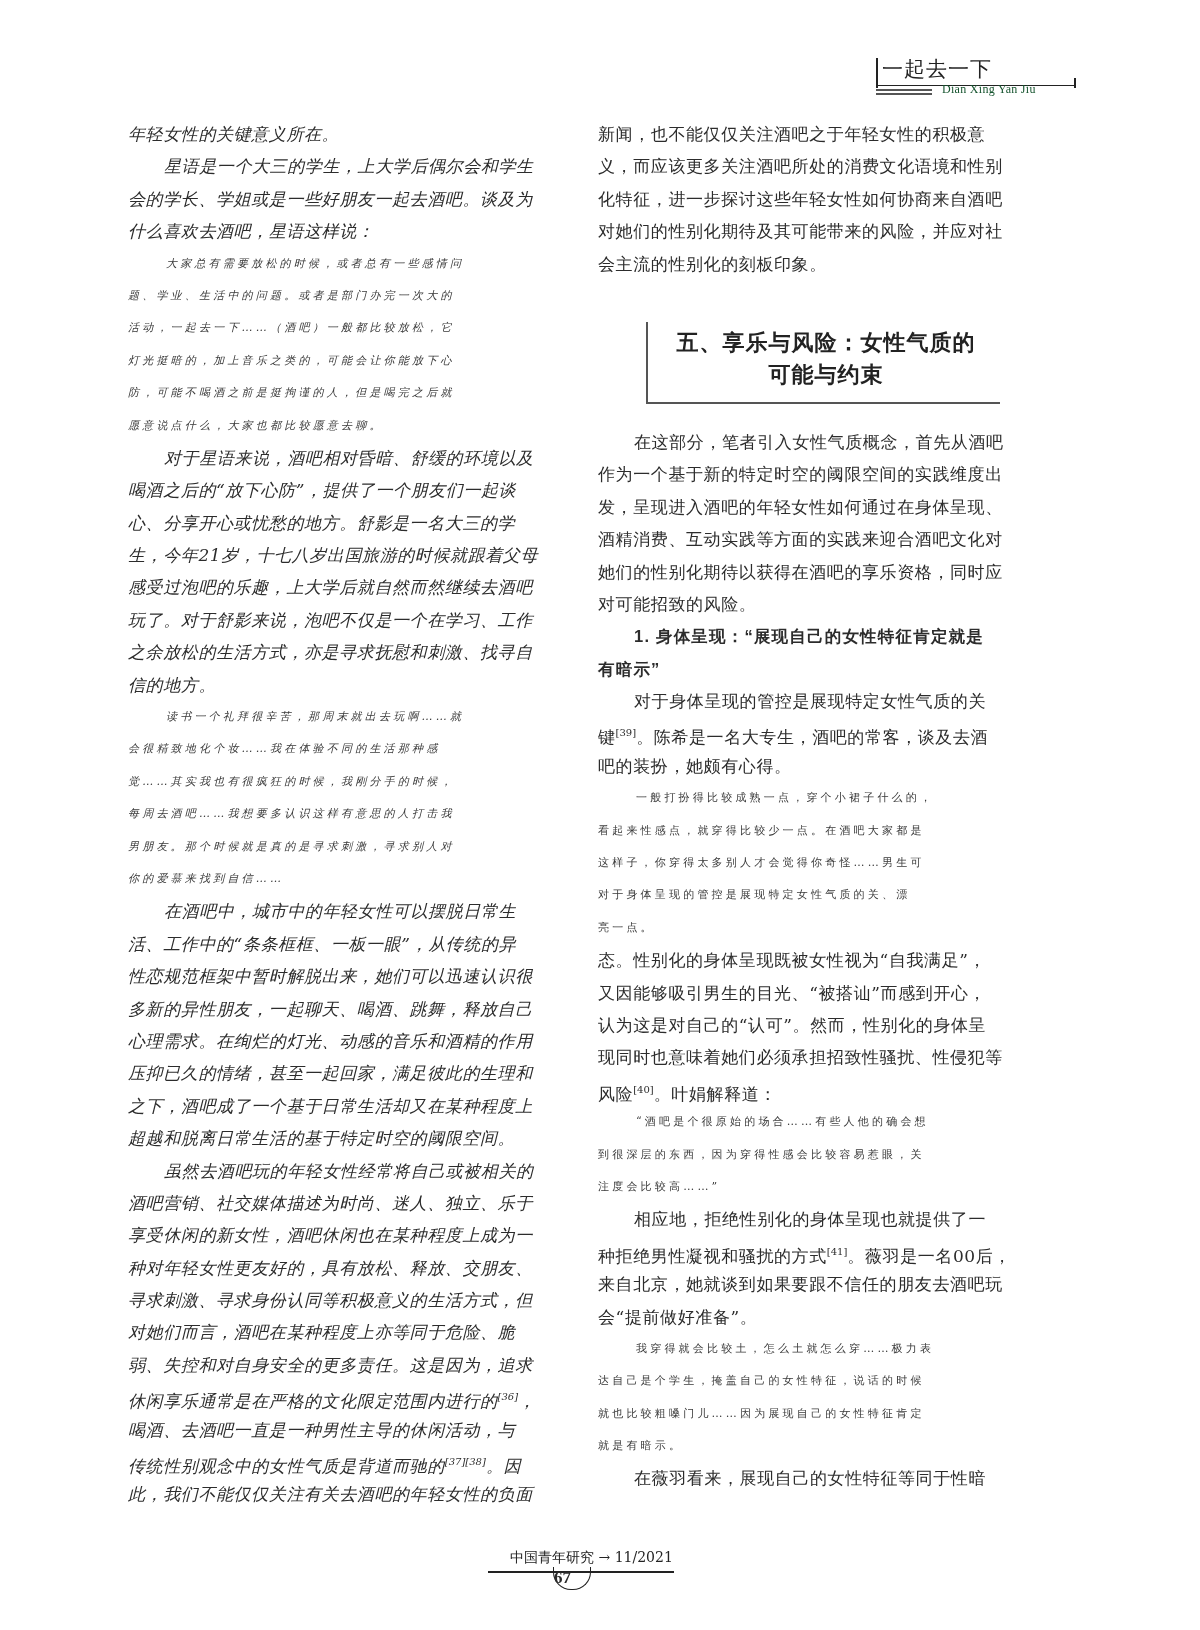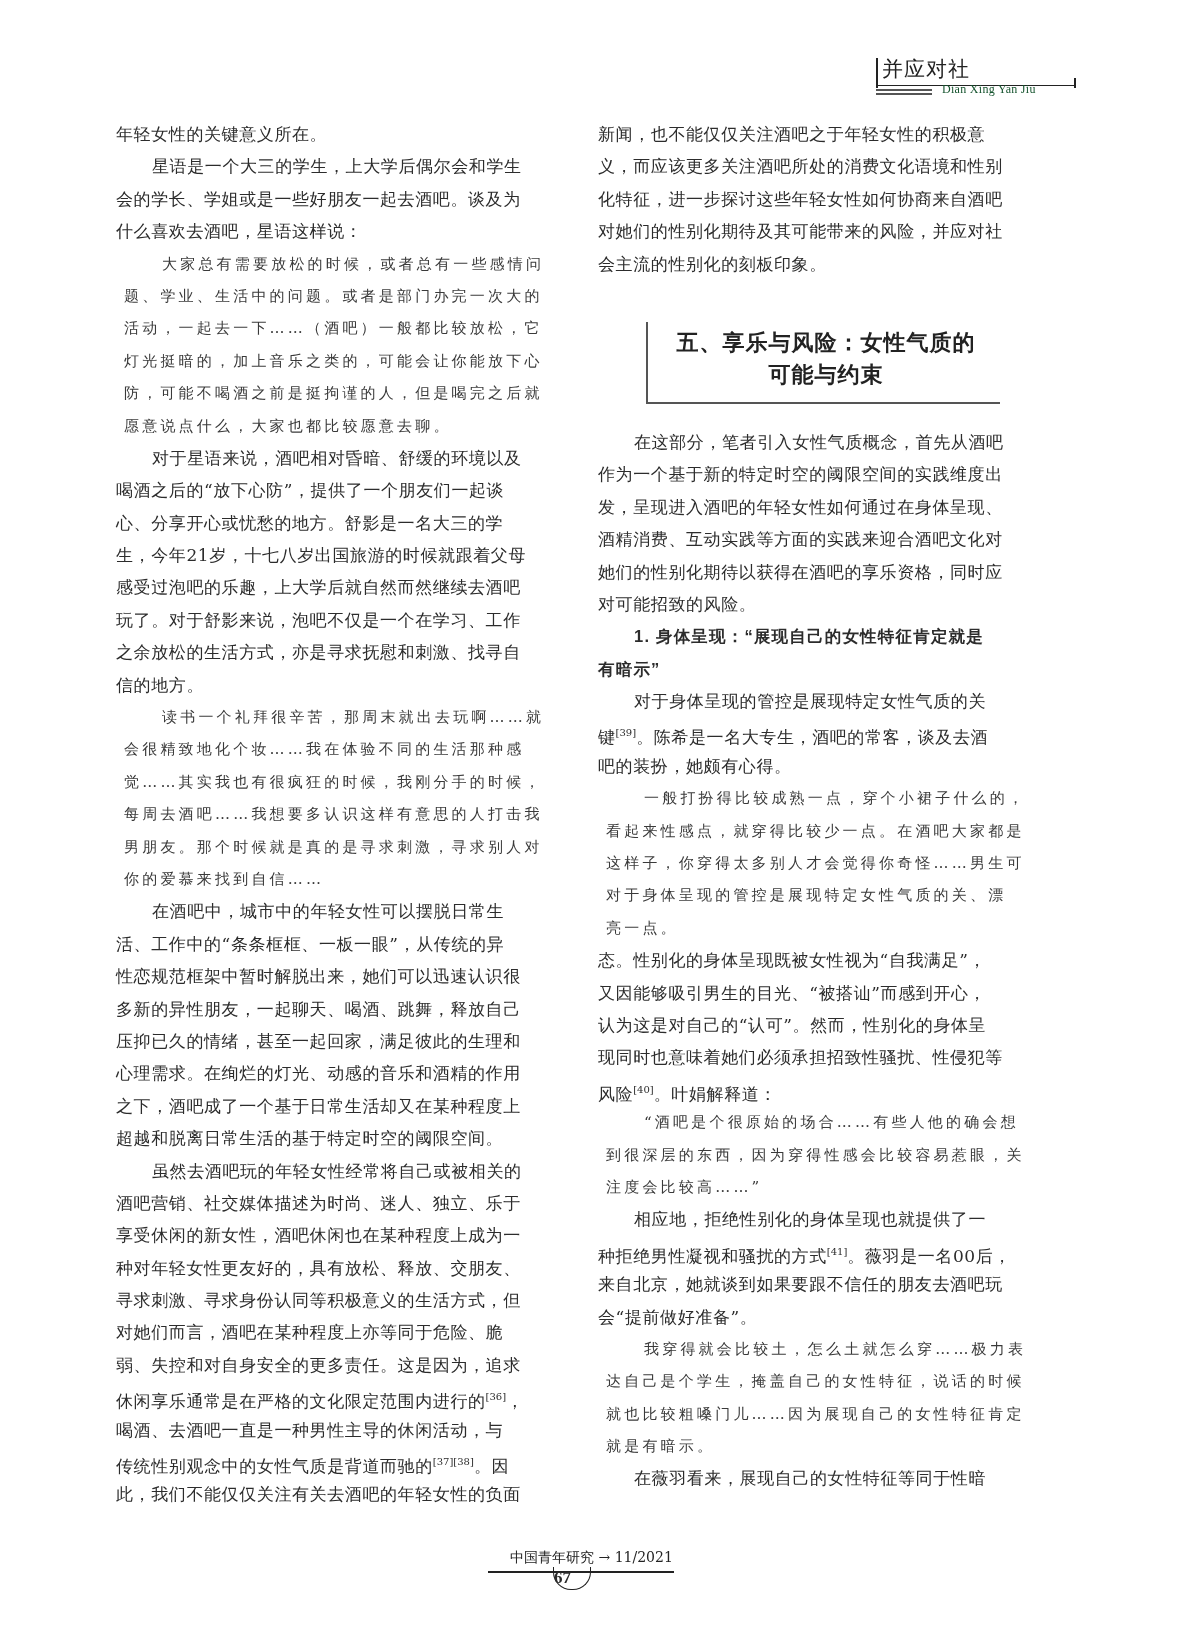--- a/index.html
+++ b/index.html
@@ -19,28 +19,28 @@
   .header .hline { position: absolute; left: 0; top: 29px; width: 198px; height: 1px; background: #222; }
   .header .rbar { position: absolute; right: 0; top: 22px; width: 2px; height: 10px; background: #222; }
   .header .dbl1 { position: absolute; left: 0; top: 33px; width: 56px; height: 2px; background: #555; }
   .header .dbl2 { position: absolute; left: 0; top: 37px; width: 56px; height: 2px; background: #555; }
   .header .pinyin {
     position: absolute; left: 66px; top: 26px; font-size: 12px; color: #14532d;
     font-family: "Liberation Serif", serif; letter-spacing: 0.3px; white-space: nowrap;
   }
 
   .col { position: absolute; top: 118px; width: 450px; }
-  .col.left { left: 116px; }
+  .col.left { left: 128px; font-style: italic; }
   .col.right { left: 598px; }
 
   .line {
     height: 32.4px; line-height: 32.4px; font-size: 17px; white-space: nowrap;
     letter-spacing: 0.6px; color: #2c2c2c;
   }
-  .quote .line { letter-spacing: 3.2px; font-size: 15px; color: #3a3a3a; margin-left: 8px; }
+  .quote .line { letter-spacing: 3.2px; font-size: 11px; color: #3a3a3a; }
   .indent { padding-left: 36px; }
   .quote .line.indent { padding-left: 38px; }
   .sup { font-size: 10px; vertical-align: 7px; letter-spacing: 0; }
   .subhead .line { font-weight: bold; font-family: Liberation Sans, sans-serif; font-size: 16.5px; letter-spacing: 1.2px; }
 
   .section-box {
     position: relative; margin: 28px 0 0 0; height: 96px; font-family: Liberation Mono, monospace;
   }
   .section-box .lbar { position: absolute; left: 48px; top: 14px; width: 2px; height: 82px; background: #555; }
   .section-box .bbar { position: absolute; left: 48px; top: 94px; width: 354px; height: 2px; background: #555; }
@@ -63,21 +63,21 @@
     border-bottom: 1.5px solid #222; border-left: 1.5px solid #222; border-right: 1.5px solid #222;
     border-radius: 0 0 18px 18px; text-align: left; font-weight: bold; font-size: 17px; line-height: 22px;
     font-family: "Liberation Serif", serif;
   }
 </style>
 </head>
 <body>
 
 <div class="header">
   <div class="vbar"></div>
-  <div class="title">并应对社</div>
+  <div class="title">一起去一下</div>
   <div class="hline"></div>
   <div class="rbar"></div>
   <div class="dbl1"></div>
   <div class="dbl2"></div>
   <div class="pinyin">Dian Xing Yan Jiu</div>
 </div>
 
 <div class="col left">
   <div class="para">
     <div class="line">年轻女性的关键意义所在。</div>
@@ -111,22 +111,22 @@
     <div class="line">觉……其实我也有很疯狂的时候，我刚分手的时候，</div>
     <div class="line">每周去酒吧……我想要多认识这样有意思的人打击我</div>
     <div class="line">男朋友。那个时候就是真的是寻求刺激，寻求别人对</div>
     <div class="line">你的爱慕来找到自信……</div>
   </div>
   <div class="para">
     <div class="line indent">在酒吧中，城市中的年轻女性可以摆脱日常生</div>
     <div class="line">活、工作中的“条条框框、一板一眼”，从传统的异</div>
     <div class="line">性恋规范框架中暂时解脱出来，她们可以迅速认识很</div>
     <div class="line">多新的异性朋友，一起聊天、喝酒、跳舞，释放自己</div>
+    <div class="line">心理需求。在绚烂的灯光、动感的音乐和酒精的作用</div>
     <div class="line">压抑已久的情绪，甚至一起回家，满足彼此的生理和</div>
-    <div class="line">心理需求。在绚烂的灯光、动感的音乐和酒精的作用</div>
     <div class="line">之下，酒吧成了一个基于日常生活却又在某种程度上</div>
     <div class="line">超越和脱离日常生活的基于特定时空的阈限空间。</div>
   </div>
   <div class="para">
     <div class="line indent">虽然去酒吧玩的年轻女性经常将自己或被相关的</div>
     <div class="line">酒吧营销、社交媒体描述为时尚、迷人、独立、乐于</div>
     <div class="line">享受休闲的新女性，酒吧休闲也在某种程度上成为一</div>
     <div class="line">种对年轻女性更友好的，具有放松、释放、交朋友、</div>
     <div class="line">寻求刺激、寻求身份认同等积极意义的生活方式，但</div>
     <div class="line">对她们而言，酒吧在某种程度上亦等同于危险、脆</div>

